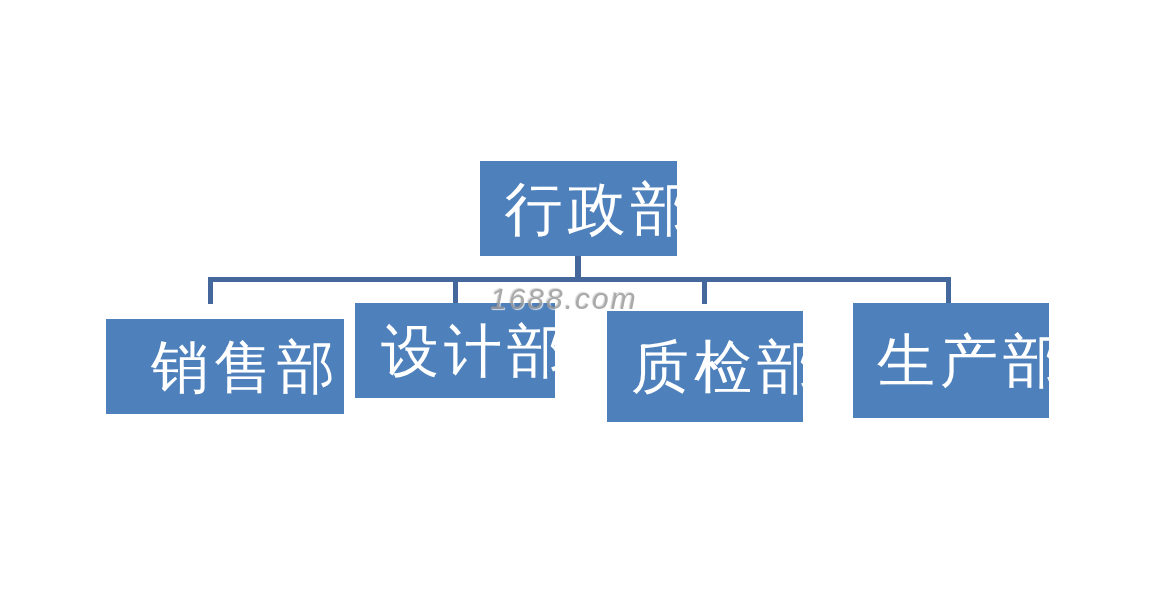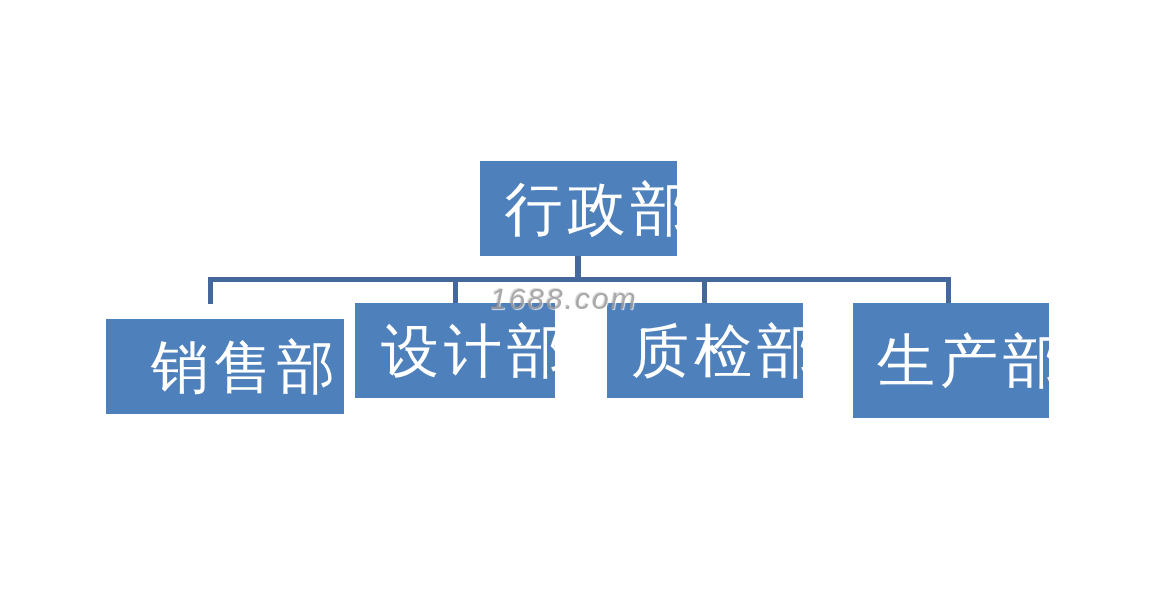--- a/index.html
+++ b/index.html
@@ -37,21 +37,21 @@
     font-size: 58px;
     line-height: 1;
     letter-spacing: 5px;
     margin-right: -5px; 
     white-space: nowrap;
     font-family: "DejaVu Serif", "Liberation Serif", serif;
   }
   .node-root  { left: 480px; top: 161px; width: 197px; height: 95px; }
   .node-c0    { left: 106px; top: 303px; width: 238px; height: 95px; margin-top: 16px; }
   .node-c1    { left: 355px; top: 303px; width: 200px; height: 95px; text-align: right; }
-  .node-c2    { left: 607px; top: 303px; width: 196px; height: 95px; }
+  .node-c2    { left: 607px; top: 311px; width: 196px; height: 111px; }
   .node-c3    { left: 853px; top: 303px; width: 196px; height: 115px; }
   
   .line {
     position: absolute;
     background: var(--connector);
   }
   .stem       { left: 575px; top: 256px; width: 6px;  height: 26px; }
   .hline      { left: 208px; top: 277px; width: 740px; height: 5px; }
   .drop       { width: 5px; top: 277px; height: 27px; }
   .drop-0     { left: 208px; }

